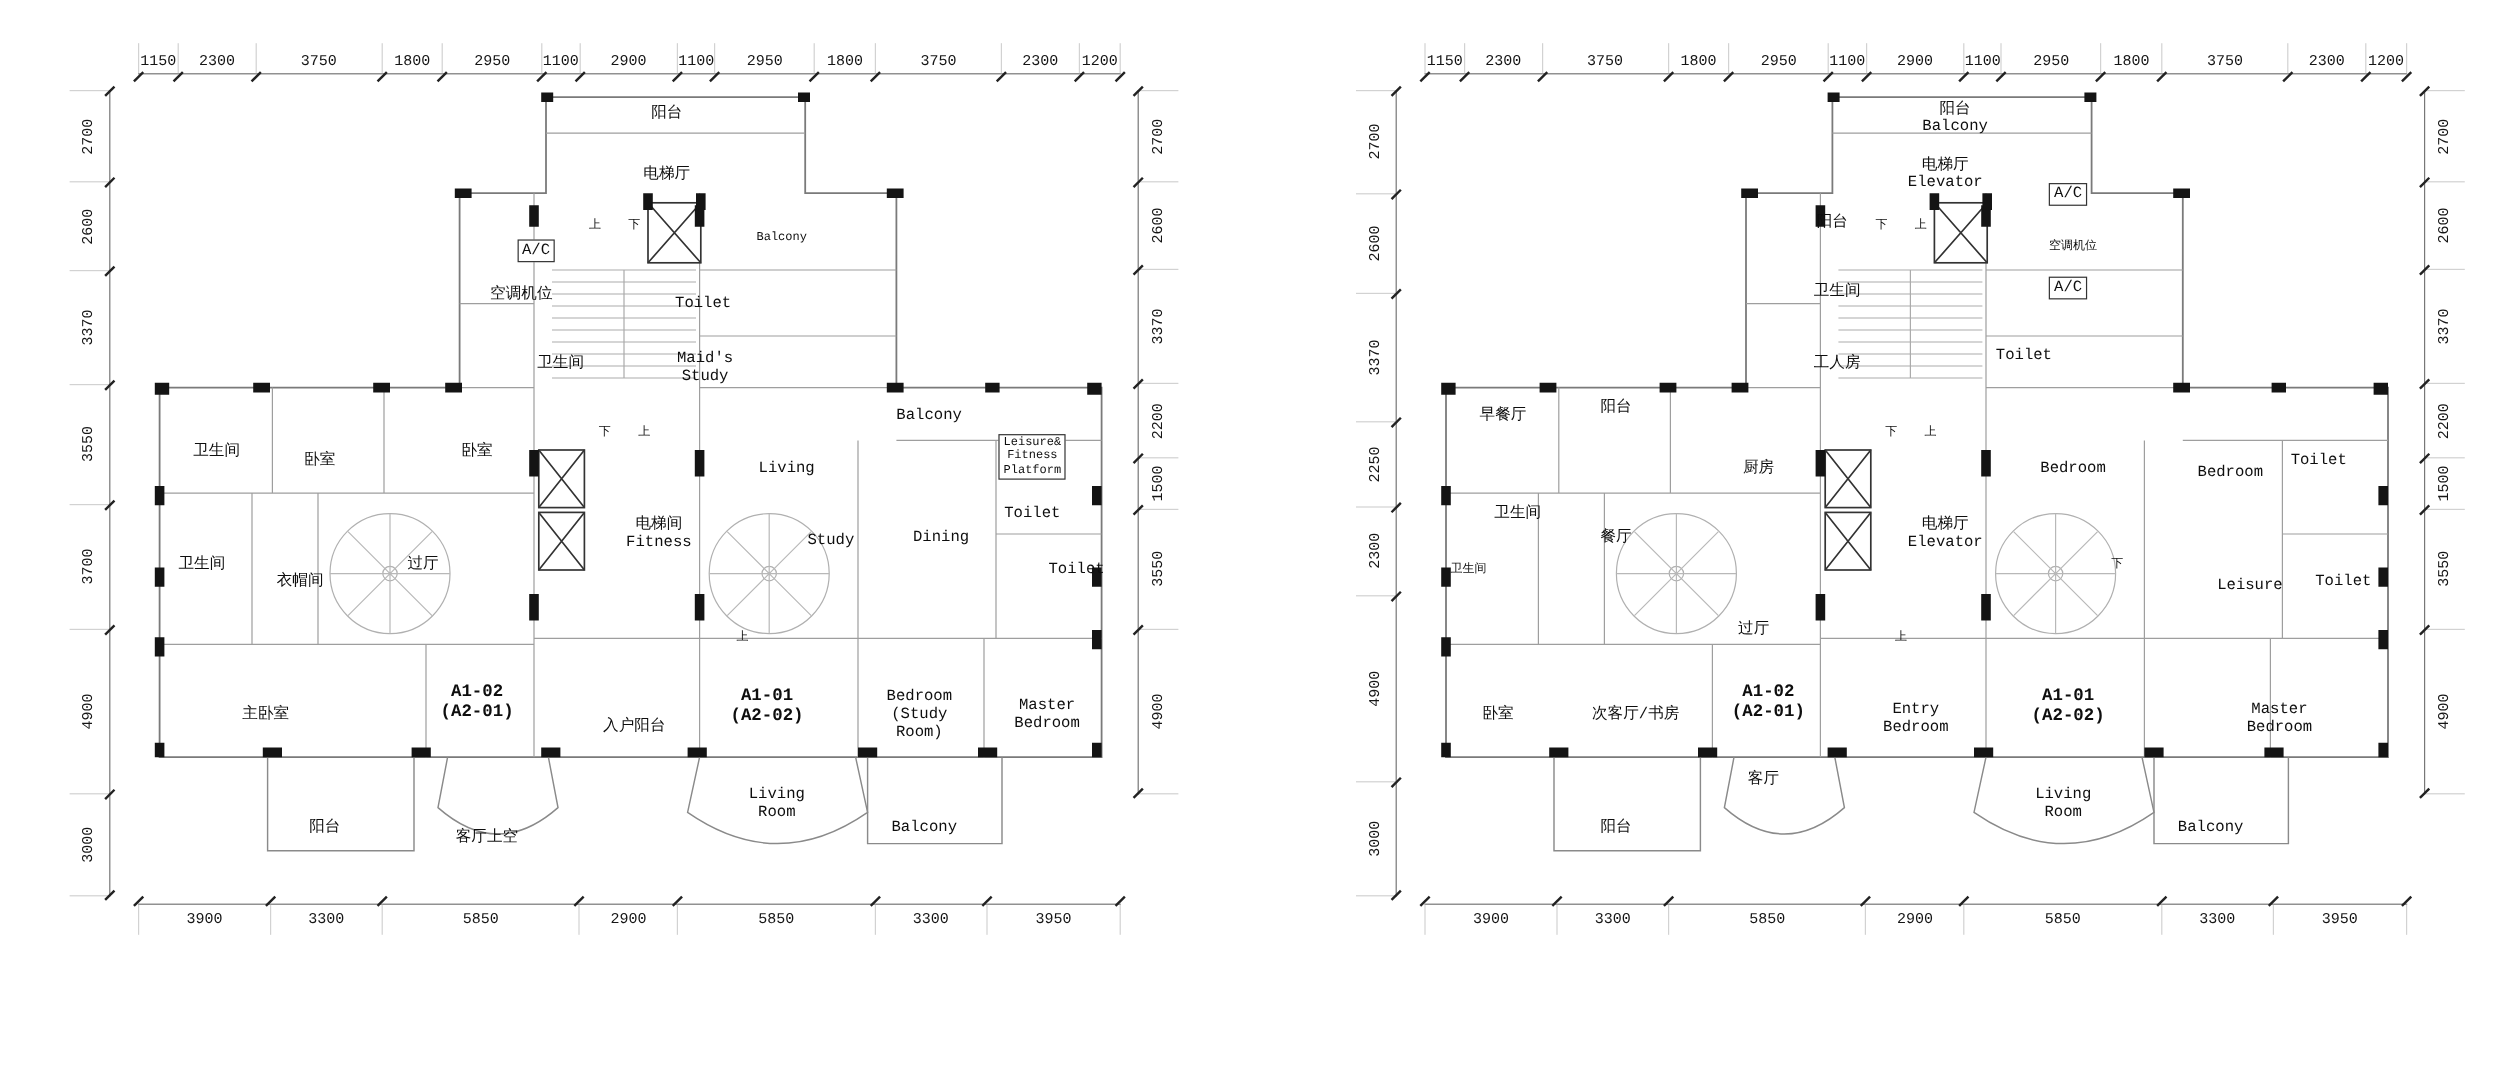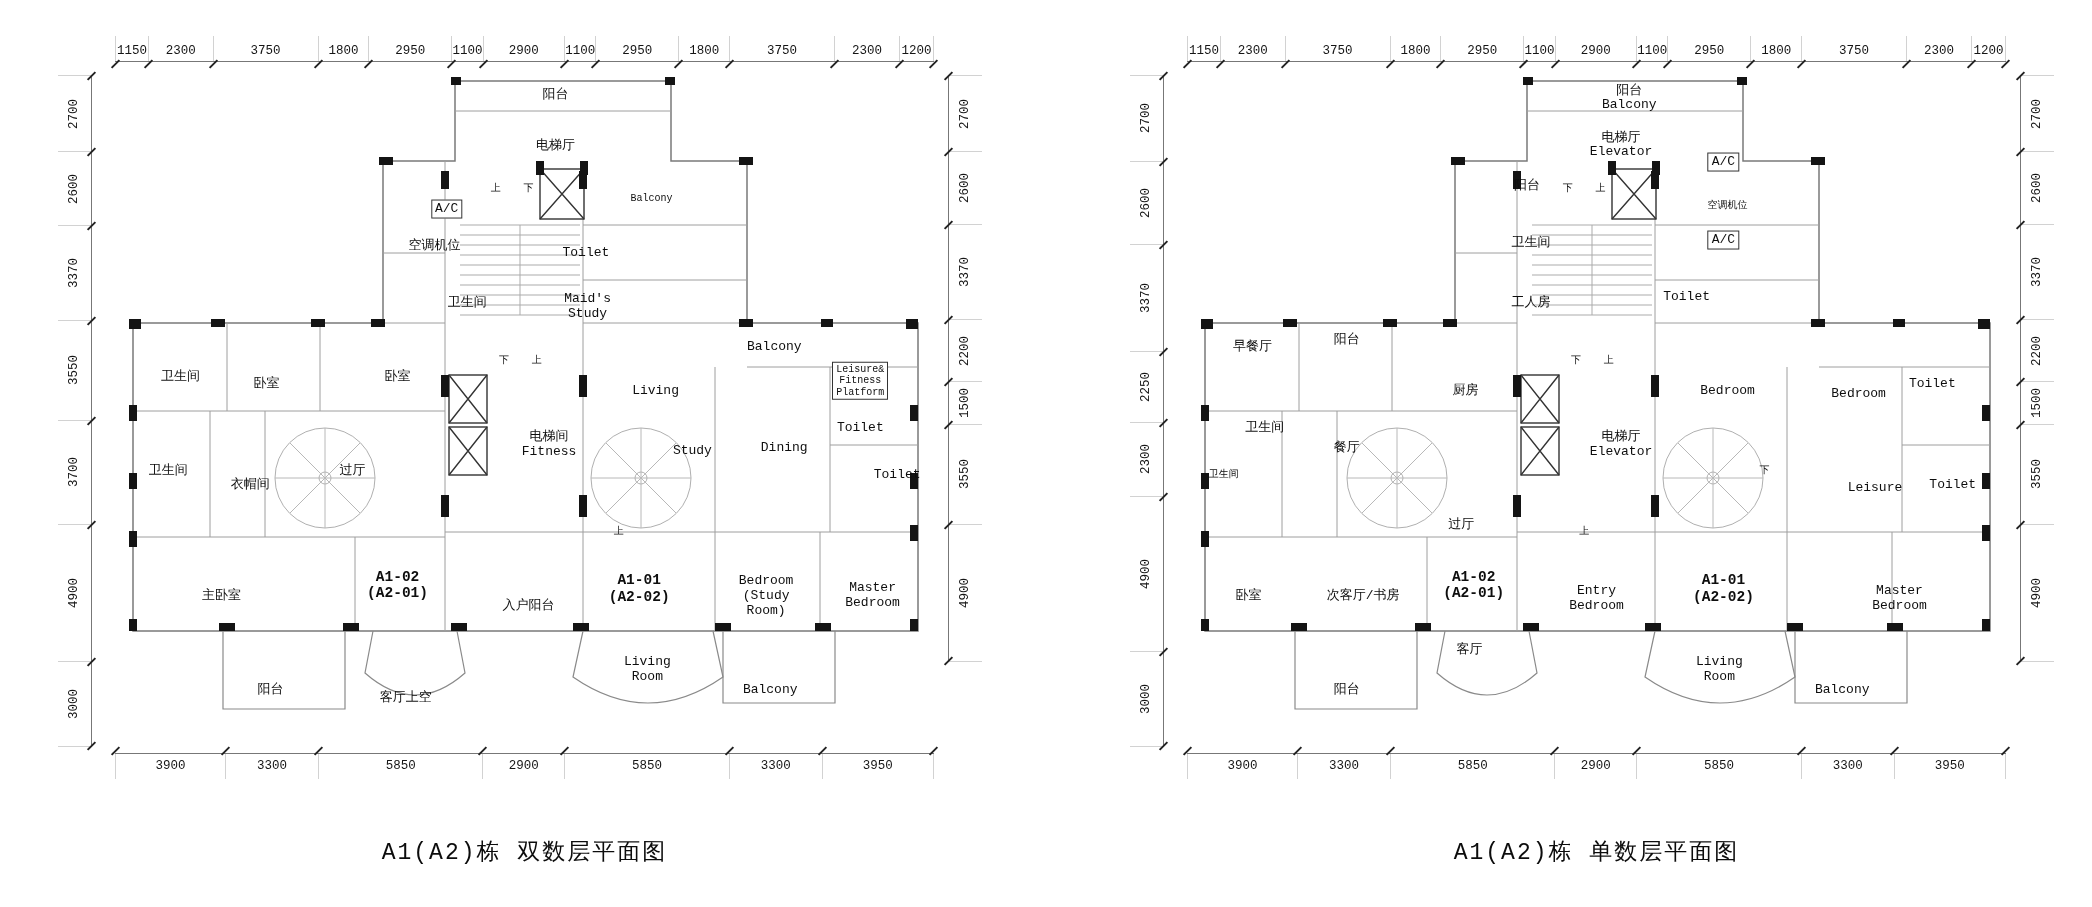--- a/index.html
+++ b/index.html
@@ -261,21 +261,20 @@
           <div class="hseg" style="flex-grow: 5850;">
             <span class="dim-label">5850</span>
           </div>
           <div class="hseg" style="flex-grow: 3300;">
             <span class="dim-label">3300</span>
           </div>
           <div class="hseg" style="flex-grow: 3950;">
             <span class="dim-label">3950</span>
           </div>
         </div>
-    <div class="plan-title">A1(A2)栋  双数层平面图</div>
   </div>
 
   <div class="plan-panel" style="left: 1092px;">
     <div class="ruler ruler-top">
           <div class="hseg" style="flex-grow: 1150;">
             <span class="dim-label">1150</span>
           </div>
           <div class="hseg" style="flex-grow: 2300;">
             <span class="dim-label">2300</span>
           </div>
@@ -467,16 +466,15 @@
           <div class="hseg" style="flex-grow: 5850;">
             <span class="dim-label">5850</span>
           </div>
           <div class="hseg" style="flex-grow: 3300;">
             <span class="dim-label">3300</span>
           </div>
           <div class="hseg" style="flex-grow: 3950;">
             <span class="dim-label">3950</span>
           </div>
         </div>
-    <div class="plan-title">A1(A2)栋  单数层平面图</div>
   </div>
 </div>
 </div>
 
 </body></html>

